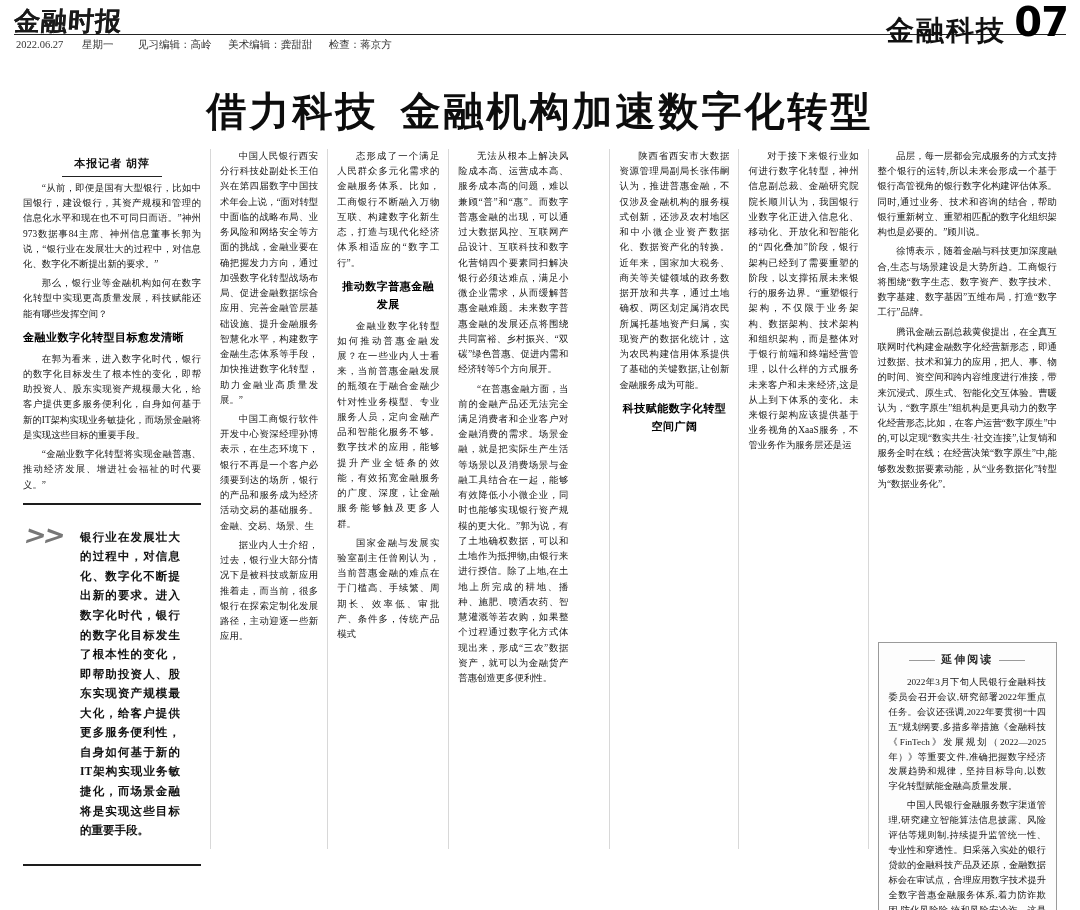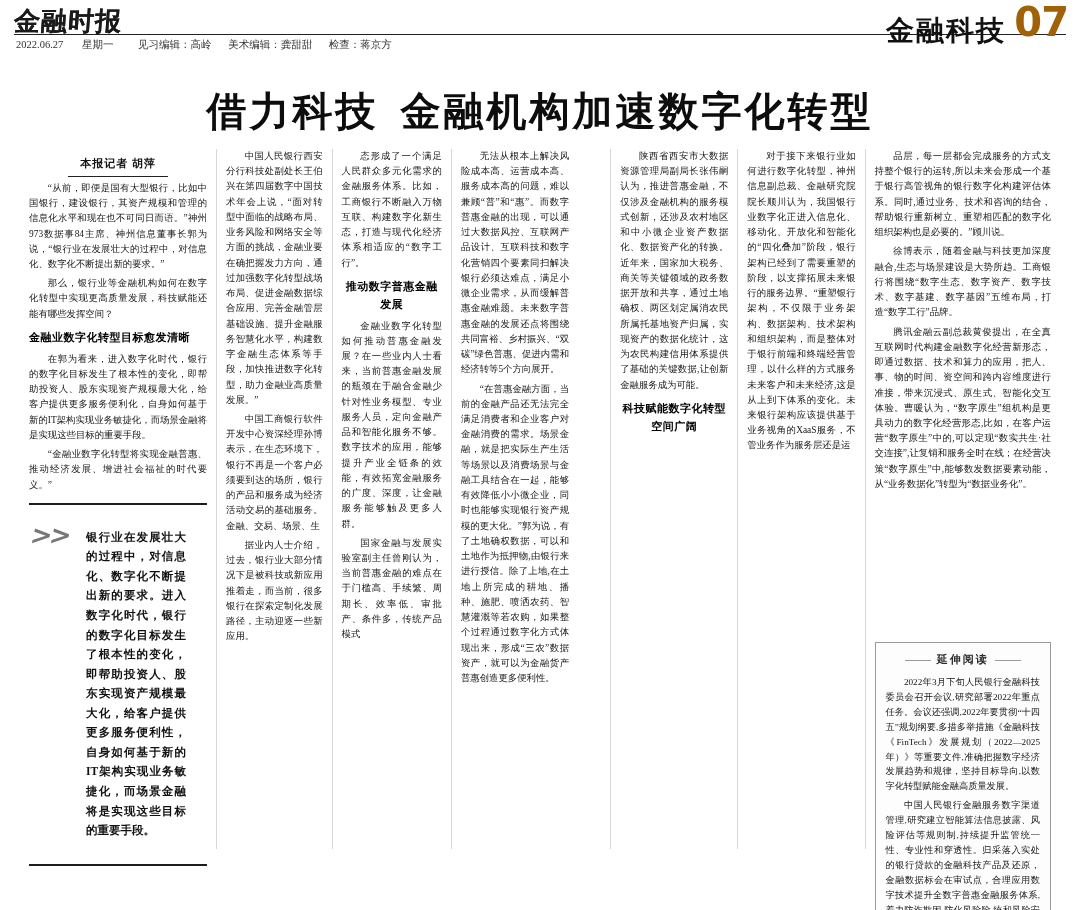--- a/index.html
+++ b/index.html
@@ -67,21 +67,21 @@
     letter-spacing: 2px;
     color: #111;
   }
   .page-number {
     position: absolute;
     right: 12px;
     top: 2px;
     font-family: "DejaVu Sans", sans-serif;
     font-size: 40px;
     font-weight: bold;
-    color: #a16207;
+    color: #000000;
     letter-spacing: -1px;
     line-height: 1;
   }
 
   
   .headline-wrap {
     margin: 26px 0 10px 0;
     text-align: center;
   }
   .headline {
@@ -89,21 +89,21 @@
     font-weight: bold;
     font-size: 40px;
     letter-spacing: 3px;
     color: #0d0d0d;
   }
   .headline .gap { display: inline-block; width: 22px; }
 
   
   .body-area {
     position: relative;
-    padding: 0 20px;
+    padding: 0 14px;
     display: flex;
     gap: 0;
     height: 700px;
   }
   .col {
     position: relative;
     padding: 0 9px;
     font-size: 9.4px;
     line-height: 1.62;
     text-align: justify;

